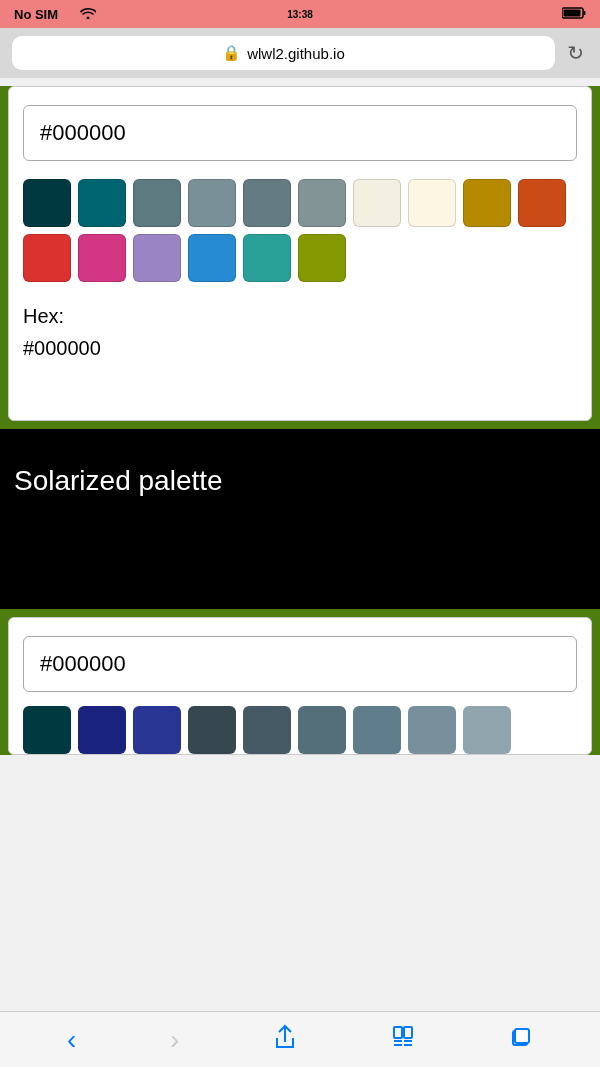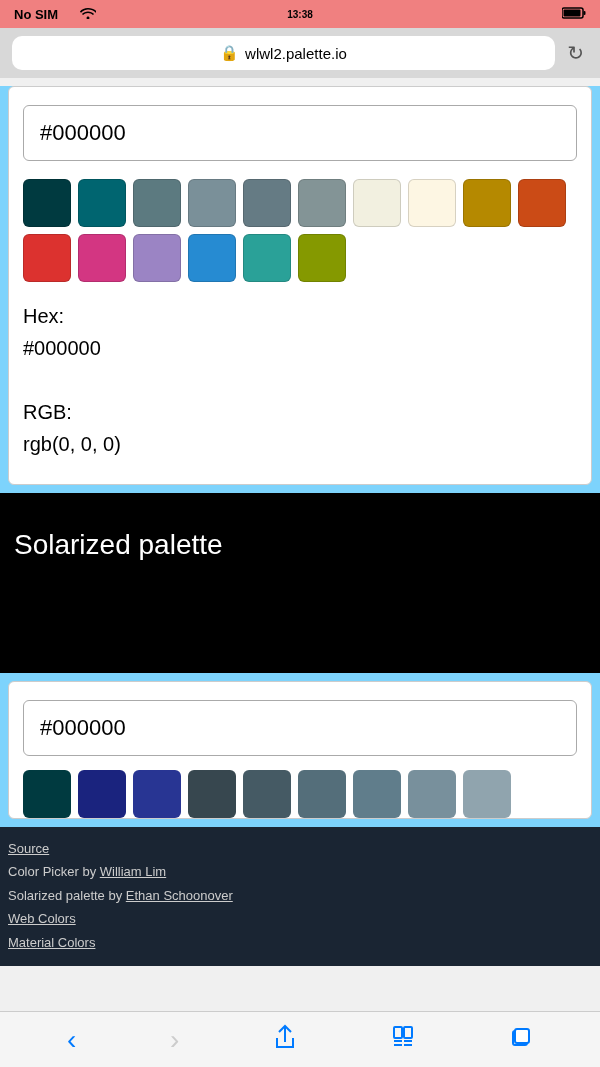--- a/index.html
+++ b/index.html
@@ -44,21 +44,21 @@
     }
     .reload-btn {
       color: #555;
       font-size: 20px;
       cursor: pointer;
       padding: 4px;
     }
 
     
     .page-content {
-      background: #7dd3fc;
+      background: #4d7c0f;
     }
 
     
     .section-white {
       background: #fff;
       padding: 18px 14px 24px;
       border: 1px solid #ccc;
       margin: 8px;
       border-radius: 6px;
     }
@@ -193,21 +193,21 @@
         <rect x="21.5" y="4" width="2" height="4" rx="1" fill="#000"></rect>
         <rect x="1.5" y="2.5" width="17" height="7" rx="1" fill="#000"></rect>
       </svg>
     </span>
   </div>
 </div>
 
 <div class="browser-chrome">
   <div class="address-bar">
     <span>🔒</span>
-    <span>wlwl2.palette.io</span>
+    <span>wlwl2.github.io</span>
   </div>
   <div class="reload-btn">↻</div>
 </div>
 
 <div class="page-content">
 
   <div class="section-white">
     <div class="hex-input-container">
       <input class="hex-input" type="text" value="#000000" style="">
     </div>
@@ -230,24 +230,20 @@
         <div class="swatch" title="#2aa198" style="background-color: rgb(42, 161, 152);"></div>
         <div class="swatch" title="#859900" style="background-color: rgb(133, 153, 0);"></div>
       </div>
 
     <div class="color-info">
       <div>
         <span>Hex:</span><br>
         <span>#000000</span>
       </div>
       <br>
-      <div>
-        <span>RGB:</span><br>
-        <span>rgb(0, 0, 0)</span>
-      </div>
     </div>
   </div>
 
   <div class="section-black">
     <span>Solarized palette</span>
   </div>
 
   <div class="section-white2">
     <div class="hex-input2-container">
       <input class="hex-input" type="text" value="#000000" style="">
@@ -258,37 +254,20 @@
         <div class="swatch2" style="background-color: rgb(40, 53, 147);"></div>
         <div class="swatch2" style="background-color: rgb(55, 71, 79);"></div>
         <div class="swatch2" style="background-color: rgb(69, 90, 100);"></div>
         <div class="swatch2" style="background-color: rgb(84, 110, 122);"></div>
         <div class="swatch2" style="background-color: rgb(96, 125, 139);"></div>
         <div class="swatch2" style="background-color: rgb(120, 144, 156);"></div>
         <div class="swatch2" style="background-color: rgb(144, 164, 174);"></div>
       </div>
   </div>
 
-  <div class="footer">
-    <div>
-      <a href="#">Source</a>
-    </div>
-    <div>
-      <span>Color Picker by </span><a href="#">William Lim</a>
-    </div>
-    <div>
-      <span>Solarized palette by </span><a href="#">Ethan Schoonover</a>
-    </div>
-    <div>
-      <a href="#">Web Colors</a>
-    </div>
-    <div>
-      <a href="#">Material Colors</a>
-    </div>
-  </div>
 
 </div>
 
 <div class="browser-bottom">
   <span class="browser-btn" style="font-size:28px; color:#007aff;">‹</span>
   <span class="browser-btn disabled" style="font-size:28px; color:#ccc;">›</span>
   <span class="browser-btn">
     <svg width="24" height="26" viewBox="0 0 24 26" fill="none" stroke="#007aff" stroke-width="2">
       <path d="M12 2v16M6 8l6-6 6 6"></path>
       <path d="M4 14v9h16v-9"></path>

